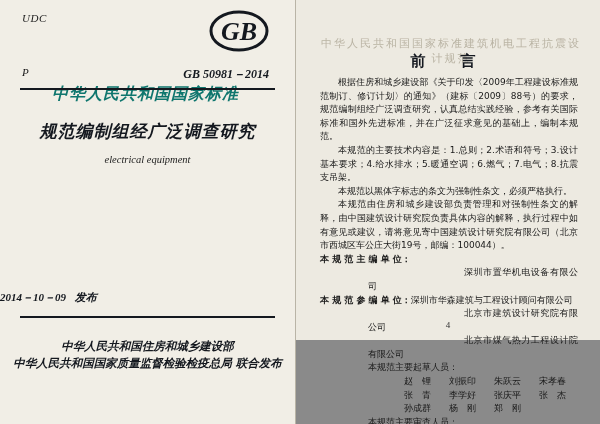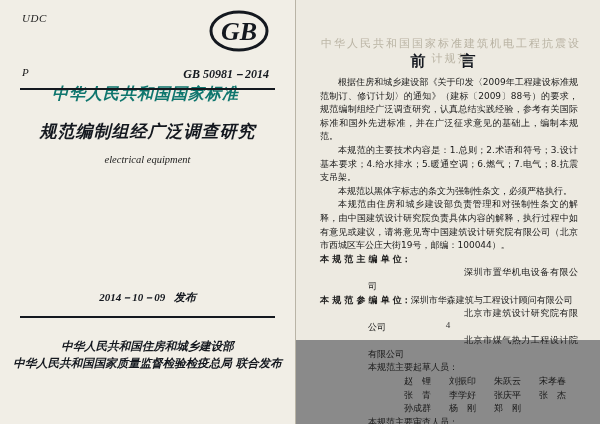--- a/index.html
+++ b/index.html
@@ -69,20 +69,21 @@
     position:absolute;left:0;right:0;top:152px;
     text-align:center;
     font-size:10.5px;color:#1c1c1c;line-height:16px;
     font-family:"Liberation Serif", serif;
   }
   .dates{
     position:absolute;left:0;right:0;top:290px;
     display:flex;justify-content:space-around;
     font-size:11px;font-weight:bold;color:#14181f;
     font-family:"Liberation Serif", serif;
+    flex-direction:column;
   }
   .dates span.cn{font-family:"DejaVu Sans", sans-serif;padding-left:6px;}
   .hr-thick2{
     position:absolute;left:20px;right:20px;top:316px;
     height:2px;background:#14181f;
   }
   .publishers{
     position:absolute;left:0;right:0;top:338px;
     text-align:center;
     font-size:11.5px;font-weight:bold;color:#14181f;line-height:17px;

